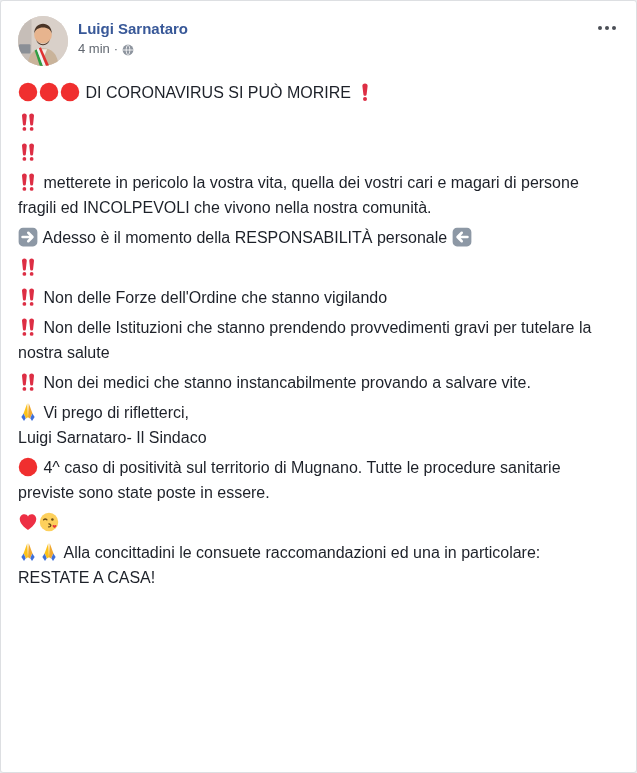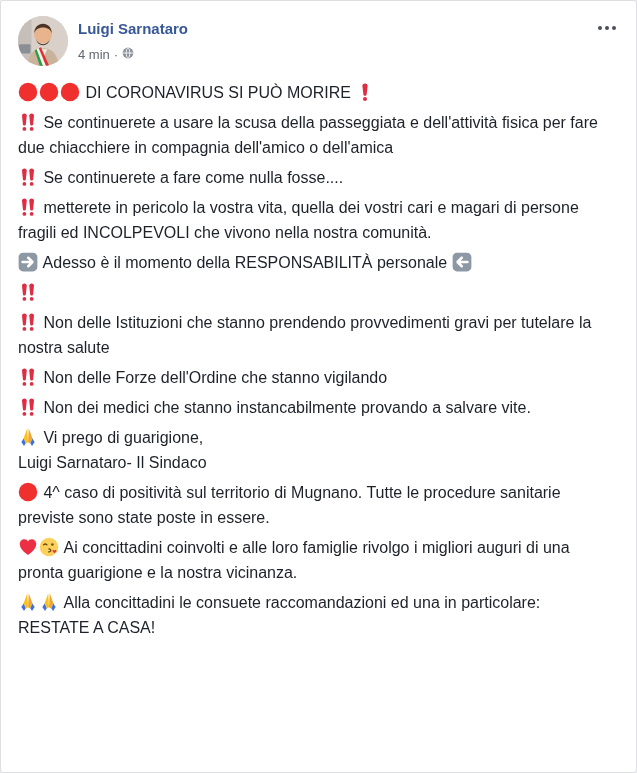--- a/index.html
+++ b/index.html
@@ -32,21 +32,21 @@
     background:#d9d0c9;
   }
   .avatar svg{display:block;width:100%;height:100%;}
   .hmeta{margin-left:10px;padding-top:3px;}
   .author{
     color:var(--author-link);
     font-weight:bold;font-size:15px;line-height:19px;
     text-decoration:none;cursor:pointer;display:inline-block;
   }
   .sub{
-    margin-top:9px;display:flex;align-items:flex-start;gap:4px;
+    margin-top:3px;display:flex;align-items:flex-end;gap:4px;
     color:var(--muted-text);font-size:13px;
   }
   .sub .ts{cursor:pointer;}
   .globe{display:inline-block;width:12px;height:12px;}
   .globe svg{display:block;width:12px;height:12px;}
   .menu{
     margin-left:auto;display:flex;gap:3px;align-items:center;
     padding:10px 6px;cursor:pointer;
   }
   .mdot{width:4px;height:4px;border-radius:50%;background:#4b4f56;display:block;}
@@ -112,27 +112,27 @@
             <circle cx="8" cy="8" r="7.4" fill="#f02f2f"></circle>
           </svg></span><span> DI CORONAVIRUS SI PUÒ MORIRE </span><span class="emoji"><svg viewBox="0 0 16 16">
             <path d="M8 1.1c1.3 0 2.2.9 2.1 2L9.3 9.7c-.06.8-.6 1.3-1.3 1.3s-1.24-.5-1.3-1.3L5.9 3.1C5.8 2 6.7 1.1 8 1.1z" fill="#dd2e44"></path>
             <circle cx="8" cy="13.6" r="1.6" fill="#dd2e44"></circle>
           </svg></span></p>
       <p><span class="emoji"><svg viewBox="0 0 16 16">
             <path d="M5.1 1.1c1.2 0 2 .8 1.9 1.9L6.3 9.6c-.05.8-.55 1.2-1.2 1.2s-1.15-.4-1.2-1.2L3.2 3C3.1 1.9 3.9 1.1 5.1 1.1z" fill="#dd2e44"></path>
             <circle cx="5.1" cy="13.5" r="1.5" fill="#dd2e44"></circle>
             <path d="M10.9 1.1c1.2 0 2 .8 1.9 1.9l-.7 6.6c-.05.8-.55 1.2-1.2 1.2s-1.15-.4-1.2-1.2L9 3c-.1-1.1.7-1.9 1.9-1.9z" fill="#dd2e44"></path>
             <circle cx="10.9" cy="13.5" r="1.5" fill="#dd2e44"></circle>
-          </svg></span><span> Se continuerete a usare la scusa della passeggiata e dell'attività fisica per fare due chiacchiere in compagnia dell'amico o dell'amica</span></p>
+          </svg></span></p>
       <p><span class="emoji"><svg viewBox="0 0 16 16">
             <path d="M5.1 1.1c1.2 0 2 .8 1.9 1.9L6.3 9.6c-.05.8-.55 1.2-1.2 1.2s-1.15-.4-1.2-1.2L3.2 3C3.1 1.9 3.9 1.1 5.1 1.1z" fill="#dd2e44"></path>
             <circle cx="5.1" cy="13.5" r="1.5" fill="#dd2e44"></circle>
             <path d="M10.9 1.1c1.2 0 2 .8 1.9 1.9l-.7 6.6c-.05.8-.55 1.2-1.2 1.2s-1.15-.4-1.2-1.2L9 3c-.1-1.1.7-1.9 1.9-1.9z" fill="#dd2e44"></path>
             <circle cx="10.9" cy="13.5" r="1.5" fill="#dd2e44"></circle>
-          </svg></span><span> Se continuerete a fare come nulla fosse....</span></p>
+          </svg></span></p>
       <p><span class="emoji"><svg viewBox="0 0 16 16">
             <path d="M5.1 1.1c1.2 0 2 .8 1.9 1.9L6.3 9.6c-.05.8-.55 1.2-1.2 1.2s-1.15-.4-1.2-1.2L3.2 3C3.1 1.9 3.9 1.1 5.1 1.1z" fill="#dd2e44"></path>
             <circle cx="5.1" cy="13.5" r="1.5" fill="#dd2e44"></circle>
             <path d="M10.9 1.1c1.2 0 2 .8 1.9 1.9l-.7 6.6c-.05.8-.55 1.2-1.2 1.2s-1.15-.4-1.2-1.2L9 3c-.1-1.1.7-1.9 1.9-1.9z" fill="#dd2e44"></path>
             <circle cx="10.9" cy="13.5" r="1.5" fill="#dd2e44"></circle>
           </svg></span><span> metterete in pericolo la vostra vita, quella dei vostri cari e magari di persone fragili ed INCOLPEVOLI che vivono nella nostra comunità.</span></p>
       <p><span class="emoji"><svg viewBox="0 0 16 16">
             <rect x=".5" y=".5" width="15" height="15" rx="3.5" fill="#8d98a5"></rect>
             <path d="M3.6 8h7.6M8.2 4.6 11.6 8l-3.4 3.4" stroke="#fff" stroke-width="2" fill="none" stroke-linecap="round" stroke-linejoin="round"></path>
           </svg></span><span> Adesso è il momento della RESPONSABILITÀ personale </span><span class="emoji"><svg viewBox="0 0 16 16">
@@ -143,51 +143,51 @@
             <path d="M5.1 1.1c1.2 0 2 .8 1.9 1.9L6.3 9.6c-.05.8-.55 1.2-1.2 1.2s-1.15-.4-1.2-1.2L3.2 3C3.1 1.9 3.9 1.1 5.1 1.1z" fill="#dd2e44"></path>
             <circle cx="5.1" cy="13.5" r="1.5" fill="#dd2e44"></circle>
             <path d="M10.9 1.1c1.2 0 2 .8 1.9 1.9l-.7 6.6c-.05.8-.55 1.2-1.2 1.2s-1.15-.4-1.2-1.2L9 3c-.1-1.1.7-1.9 1.9-1.9z" fill="#dd2e44"></path>
             <circle cx="10.9" cy="13.5" r="1.5" fill="#dd2e44"></circle>
           </svg></span></p>
       <p><span class="emoji"><svg viewBox="0 0 16 16">
             <path d="M5.1 1.1c1.2 0 2 .8 1.9 1.9L6.3 9.6c-.05.8-.55 1.2-1.2 1.2s-1.15-.4-1.2-1.2L3.2 3C3.1 1.9 3.9 1.1 5.1 1.1z" fill="#dd2e44"></path>
             <circle cx="5.1" cy="13.5" r="1.5" fill="#dd2e44"></circle>
             <path d="M10.9 1.1c1.2 0 2 .8 1.9 1.9l-.7 6.6c-.05.8-.55 1.2-1.2 1.2s-1.15-.4-1.2-1.2L9 3c-.1-1.1.7-1.9 1.9-1.9z" fill="#dd2e44"></path>
             <circle cx="10.9" cy="13.5" r="1.5" fill="#dd2e44"></circle>
-          </svg></span><span> Non delle Istituzioni che stanno prendendo provvedimenti gravi per tutelare la nostra salute</span></p>
+          </svg></span><span> Non delle Forze dell'Ordine che stanno vigilando</span></p>
       <p><span class="emoji"><svg viewBox="0 0 16 16">
             <path d="M5.1 1.1c1.2 0 2 .8 1.9 1.9L6.3 9.6c-.05.8-.55 1.2-1.2 1.2s-1.15-.4-1.2-1.2L3.2 3C3.1 1.9 3.9 1.1 5.1 1.1z" fill="#dd2e44"></path>
             <circle cx="5.1" cy="13.5" r="1.5" fill="#dd2e44"></circle>
             <path d="M10.9 1.1c1.2 0 2 .8 1.9 1.9l-.7 6.6c-.05.8-.55 1.2-1.2 1.2s-1.15-.4-1.2-1.2L9 3c-.1-1.1.7-1.9 1.9-1.9z" fill="#dd2e44"></path>
             <circle cx="10.9" cy="13.5" r="1.5" fill="#dd2e44"></circle>
-          </svg></span><span> Non delle Forze dell'Ordine che stanno vigilando</span></p>
+          </svg></span><span> Non delle Istituzioni che stanno prendendo provvedimenti gravi per tutelare la nostra salute</span></p>
       <p><span class="emoji"><svg viewBox="0 0 16 16">
             <path d="M5.1 1.1c1.2 0 2 .8 1.9 1.9L6.3 9.6c-.05.8-.55 1.2-1.2 1.2s-1.15-.4-1.2-1.2L3.2 3C3.1 1.9 3.9 1.1 5.1 1.1z" fill="#dd2e44"></path>
             <circle cx="5.1" cy="13.5" r="1.5" fill="#dd2e44"></circle>
             <path d="M10.9 1.1c1.2 0 2 .8 1.9 1.9l-.7 6.6c-.05.8-.55 1.2-1.2 1.2s-1.15-.4-1.2-1.2L9 3c-.1-1.1.7-1.9 1.9-1.9z" fill="#dd2e44"></path>
             <circle cx="10.9" cy="13.5" r="1.5" fill="#dd2e44"></circle>
           </svg></span><span> Non dei medici che stanno instancabilmente provando a salvare vite.</span></p>
       <p><span class="emoji"><svg viewBox="0 0 16 16">
             <path d="M7.4 1 4.5 9l1.9 4.2 1.6-1z" fill="#fcc21b"></path>
             <path d="M8.6 1 11.5 9l-1.9 4.2-1.6-1z" fill="#f0a830"></path>
             <path d="M4.5 9.2 6.2 13l-1.4 2.2L2.7 12z" fill="#3f6fd8"></path>
             <path d="M11.5 9.2 9.8 13l1.4 2.2 2.1-3.2z" fill="#3f6fd8"></path>
-          </svg></span><span> Vi prego di guarigione,</span><br><span>Luigi Sarnataro- Il Sindaco</span></p>
+          </svg></span><span> Vi prego di rifletterci,</span><br><span>Luigi Sarnataro- Il Sindaco</span></p>
       <p><span class="emoji"><svg viewBox="0 0 16 16">
             <circle cx="8" cy="8" r="7.4" fill="#f02f2f"></circle>
           </svg></span><span> 4^ caso di positività sul territorio di Mugnano. Tutte le procedure sanitarie previste sono state poste in essere.</span></p>
       <p><span class="emoji"><svg viewBox="0 0 16 16">
             <path d="M8 14.2S1.4 10.1 1.4 5.7C1.4 3.4 3.2 1.8 5.1 1.8 6.4 1.8 7.5 2.5 8 3.5c.5-1 1.6-1.7 2.9-1.7 1.9 0 3.7 1.6 3.7 3.9 0 4.4-6.6 8.5-6.6 8.5z" fill="#ed2f44"></path>
           </svg></span><span class="emoji"><svg viewBox="0 0 16 16">
             <circle cx="8" cy="8" r="7.4" fill="#fdd05c"></circle>
             <path d="M3.7 6.2q1.3-1.1 2.6 0" stroke="#6b4c16" stroke-width="1.1" fill="none" stroke-linecap="round"></path>
             <circle cx="10.7" cy="5.9" r="1" fill="#6b4c16"></circle>
             <path d="M7.9 9.5q1.7.3 1.5 1.5-.2 1.1-1.7.9" stroke="#6b4c16" stroke-width="1.1" fill="none" stroke-linecap="round"></path>
             <path d="M11 10.6c.4-.5 1.2-.3 1.4.2.2-.5 1-.7 1.4-.2.4.5.1 1.3-1.4 2.2-1.5-.9-1.8-1.7-1.4-2.2z" fill="#e8363f"></path>
-          </svg></span><span> Ai concittadini coinvolti e alle loro famiglie rivolgo i migliori auguri di una pronta guarigione e la nostra vicinanza.</span></p>
+          </svg></span></p>
       <p><span class="emoji"><svg viewBox="0 0 16 16">
             <path d="M7.4 1 4.5 9l1.9 4.2 1.6-1z" fill="#fcc21b"></path>
             <path d="M8.6 1 11.5 9l-1.9 4.2-1.6-1z" fill="#f0a830"></path>
             <path d="M4.5 9.2 6.2 13l-1.4 2.2L2.7 12z" fill="#3f6fd8"></path>
             <path d="M11.5 9.2 9.8 13l1.4 2.2 2.1-3.2z" fill="#3f6fd8"></path>
           </svg></span><span class="emoji"><svg viewBox="0 0 16 16">
             <path d="M7.4 1 4.5 9l1.9 4.2 1.6-1z" fill="#fcc21b"></path>
             <path d="M8.6 1 11.5 9l-1.9 4.2-1.6-1z" fill="#f0a830"></path>
             <path d="M4.5 9.2 6.2 13l-1.4 2.2L2.7 12z" fill="#3f6fd8"></path>
             <path d="M11.5 9.2 9.8 13l1.4 2.2 2.1-3.2z" fill="#3f6fd8"></path>

